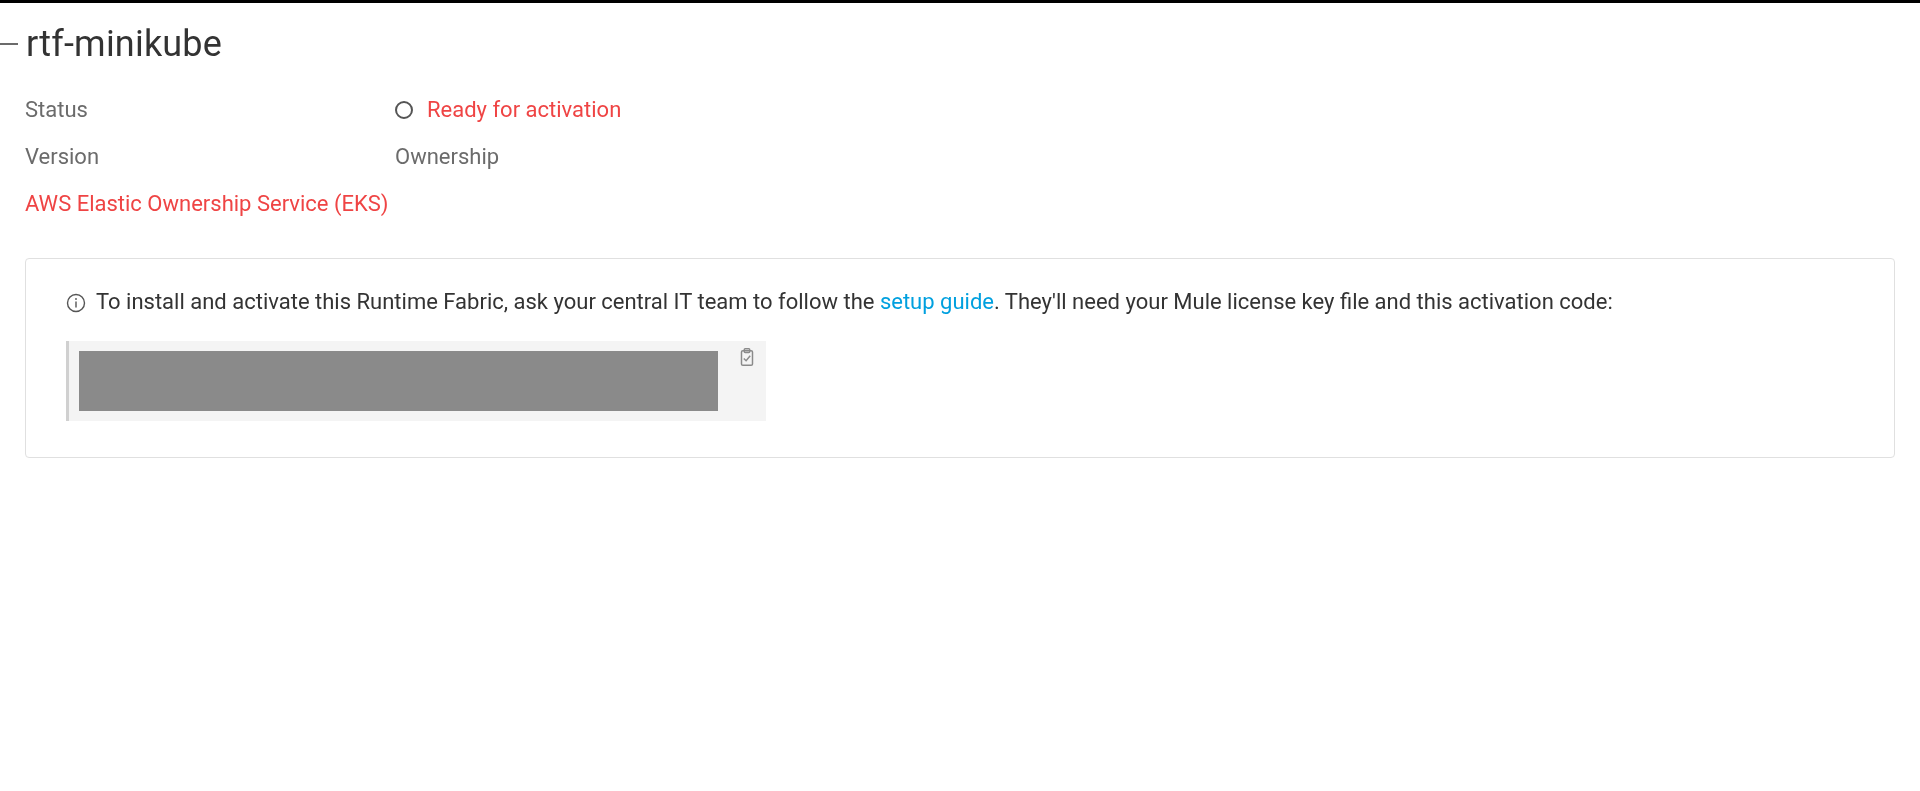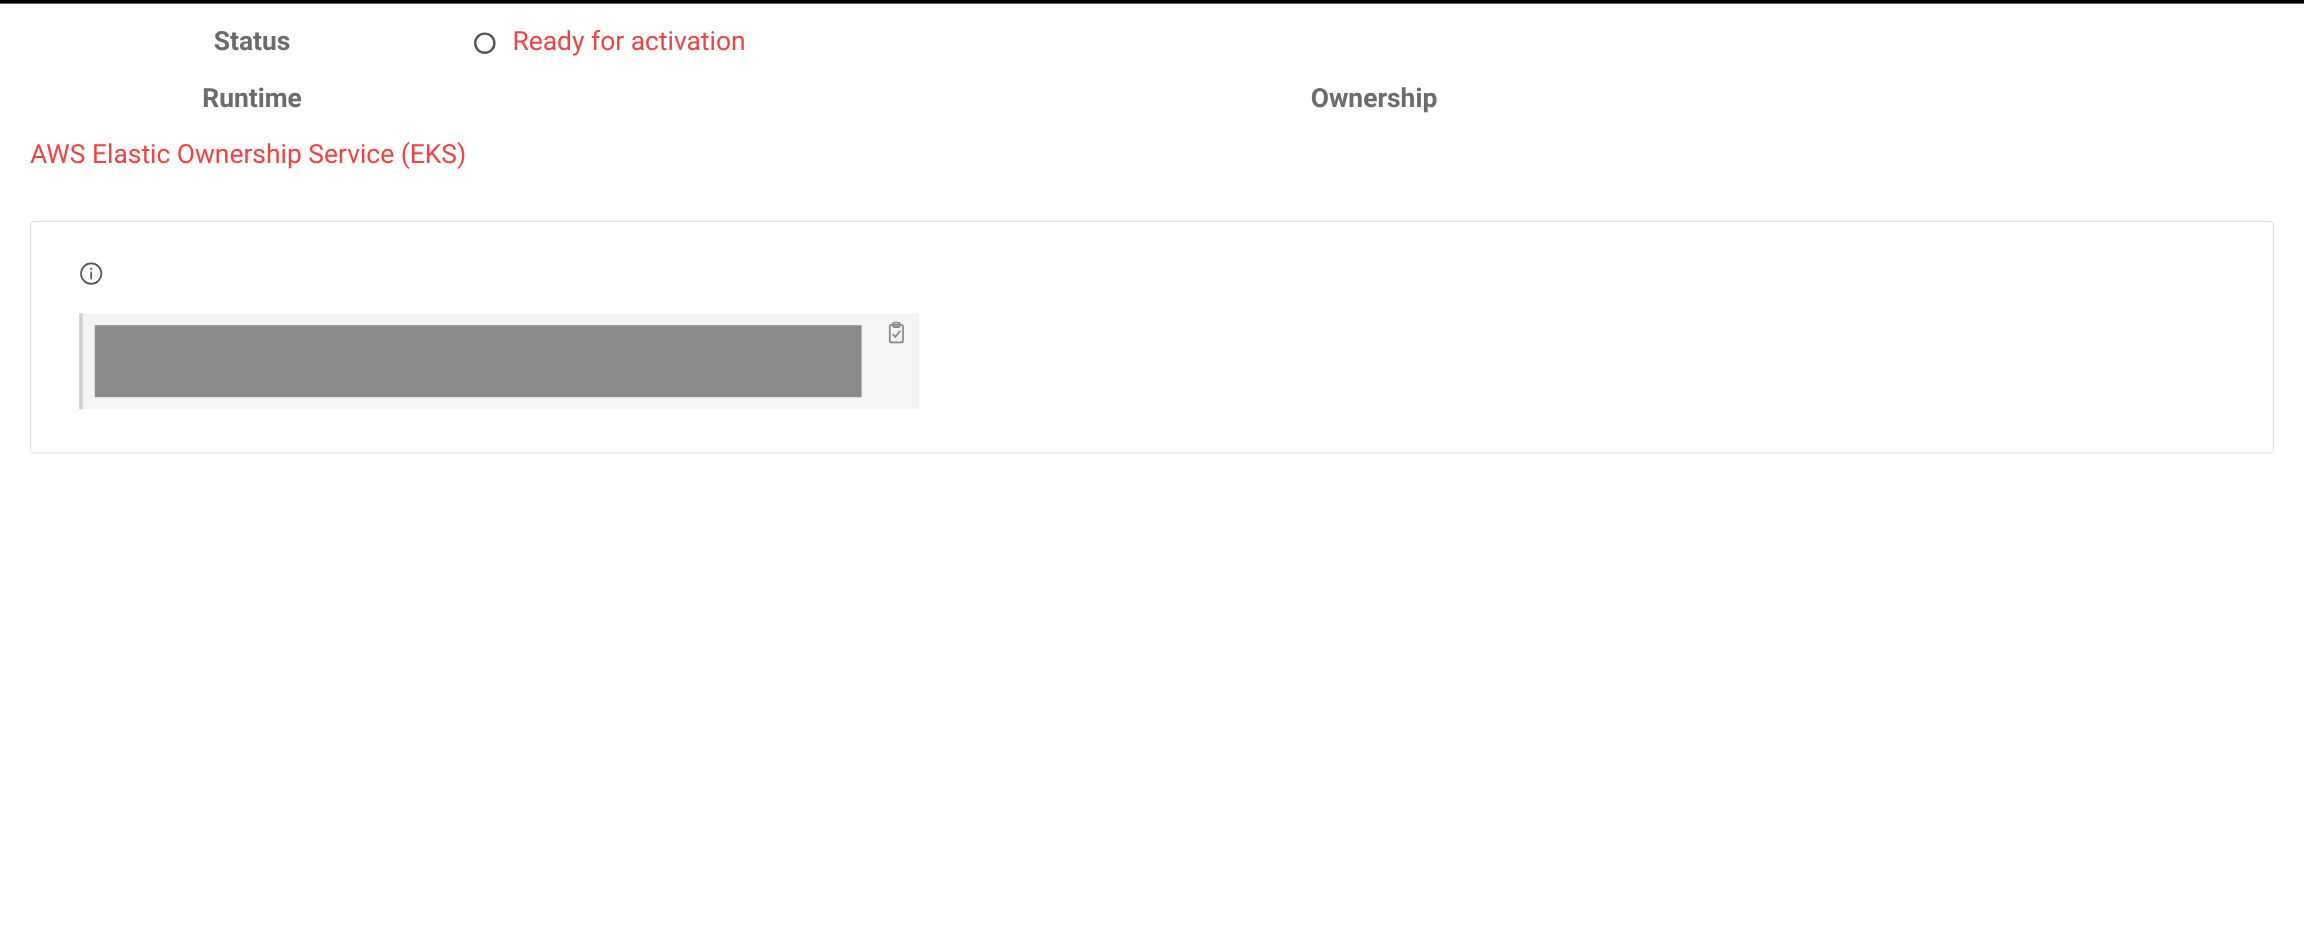--- a/index.html
+++ b/index.html
@@ -33,22 +33,21 @@
   }
   .props {
     display: grid;
     grid-template-columns: 370px 1fr;
     row-gap: 22px;
     font-size: 22px;
     margin-bottom: 42px;
   }
   .prop-label {
     color: #6b6b6b;
-    font-weight: 700;
-    text-align: center;
+    font-weight: 400;
   }
   .prop-value {
     color: #ef4444;
     display: flex;
     align-items: center;
     gap: 14px;
   }
   .status-circle {
     width: 18px;
     height: 18px;
@@ -108,44 +107,51 @@
     cursor: pointer;
     color: #7a7a7a;
   }
   .copy-btn svg { display: block; }
 </style>
 </head>
 <body>
 
 <div class="page">
 
+  <div class="title-row">
+    <span class="title-dash"></span>
+    <h1 class="page-title">rtf-minikube</h1>
+  </div>
 
   <div class="props">
     <div class="prop-label">Status</div>
     <div class="prop-value">
       <span class="status-circle"></span>
       <span>Ready for activation</span>
     </div>
 
-    <div class="prop-label">Runtime</div>
+    <div class="prop-label">Version</div>
 
     <div class="prop-label">Ownership</div>
 
     <div class="prop-value">AWS Elastic Ownership Service (EKS)</div>
   </div>
 
   <div class="info-panel">
     <div class="info-text-row">
       <span class="info-icon">
         <svg viewBox="0 0 20 20" width="20" height="20" fill="none" stroke="#555" stroke-width="1.4">
           <circle cx="10" cy="10" r="8.5"></circle>
           <line x1="10" y1="9" x2="10" y2="14" stroke-linecap="round"></line>
           <circle cx="10" cy="6" r="0.9" fill="#555" stroke="none"></circle>
         </svg>
       </span>
+      <div class="info-text">
+        <span>To install and activate this Runtime Fabric, ask your central IT team to follow the </span><a href="#" class="setup-link">setup guide</a><span>. They'll need your Mule license key file and this activation code:</span>
+      </div>
     </div>
 
     <div class="code-block-wrapper">
       <div class="code-inner">
         <div class="code-redacted"></div>
       </div>
       <button class="copy-btn" aria-label="Copy activation code">
         <span>
           <svg viewBox="0 0 24 24" width="22" height="22" fill="none" stroke="#8a8a8a" stroke-width="1.6">
             <rect x="6" y="4" width="12" height="16" rx="1.5"></rect>

